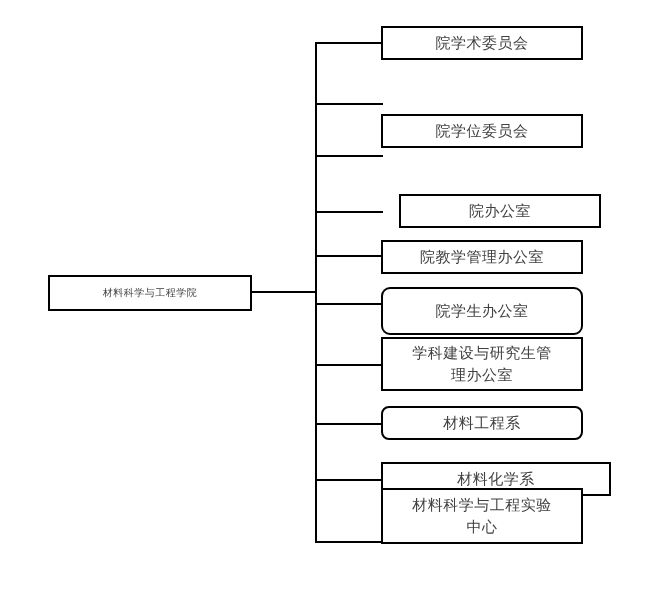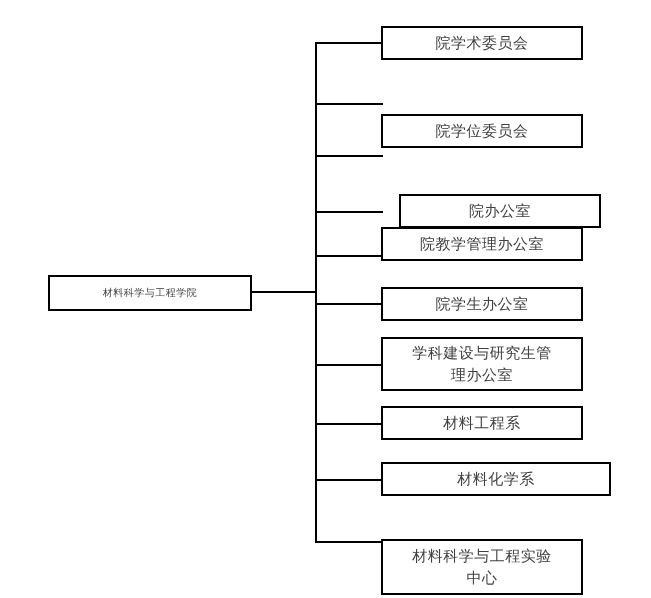--- a/index.html
+++ b/index.html
@@ -76,44 +76,44 @@
   </div>
 
   <div class="connector h-line" style="left:315px; top:155px; width:68px;"></div>
 
   <div class="connector h-line" style="left:315px; top:211px; width:68px;"></div>
   <div class="node-box" style="left:381px; top:194px; width:202px; height:34px;margin-left:18px;">
     <span class="node-label">院办公室</span>
   </div>
 
   <div class="connector h-line" style="left:315px; top:255px; width:68px;"></div>
-  <div class="node-box" style="left:381px; top:227px; width:202px; height:34px;justify-content:center;">
+  <div class="node-box" style="left:381px; top:240px; width:202px; height:34px;justify-content:center;">
     <span class="node-label">院教学管理办公室</span>
   </div>
 
   <div class="connector h-line" style="left:315px; top:303px; width:68px;"></div>
-  <div class="node-box" style="left:381px; top:287px; width:202px; height:34px;">
+  <div class="node-box" style="left:381px; top:287px; width:202px; height:48px;border-radius:9px;">
     <span class="node-label">院学生办公室</span>
   </div>
 
   <div class="connector h-line" style="left:315px; top:364px; width:68px;"></div>
   <div class="node-box" style="left:381px; top:337px; width:202px; height:54px;">
     <span class="node-label">学科建设与研究生管
 理办公室</span>
   </div>
 
   <div class="connector h-line" style="left:315px; top:423px; width:68px;"></div>
-  <div class="node-box" style="left:381px; top:406px; width:202px; height:34px;">
+  <div class="node-box" style="left:381px; top:406px; width:202px; height:34px;border-radius:8px;">
     <span class="node-label">材料工程系</span>
   </div>
 
   <div class="connector h-line" style="left:315px; top:479px; width:68px;"></div>
   <div class="node-box" style="left:381px; top:462px; width:230px; height:34px;">
     <span class="node-label">材料化学系</span>
   </div>
 
   <div class="connector h-line" style="left:315px; top:541px; width:68px;"></div>
-  <div class="node-box" style="left:381px; top:539px; width:202px; height:56px;text-align:center;">
+  <div class="node-box" style="left:381px; top:488px; width:202px; height:56px;text-align:center;">
     <span class="node-label">材料科学与工程实验
 中心</span>
   </div>
 
 </div>
 
 </body></html>

